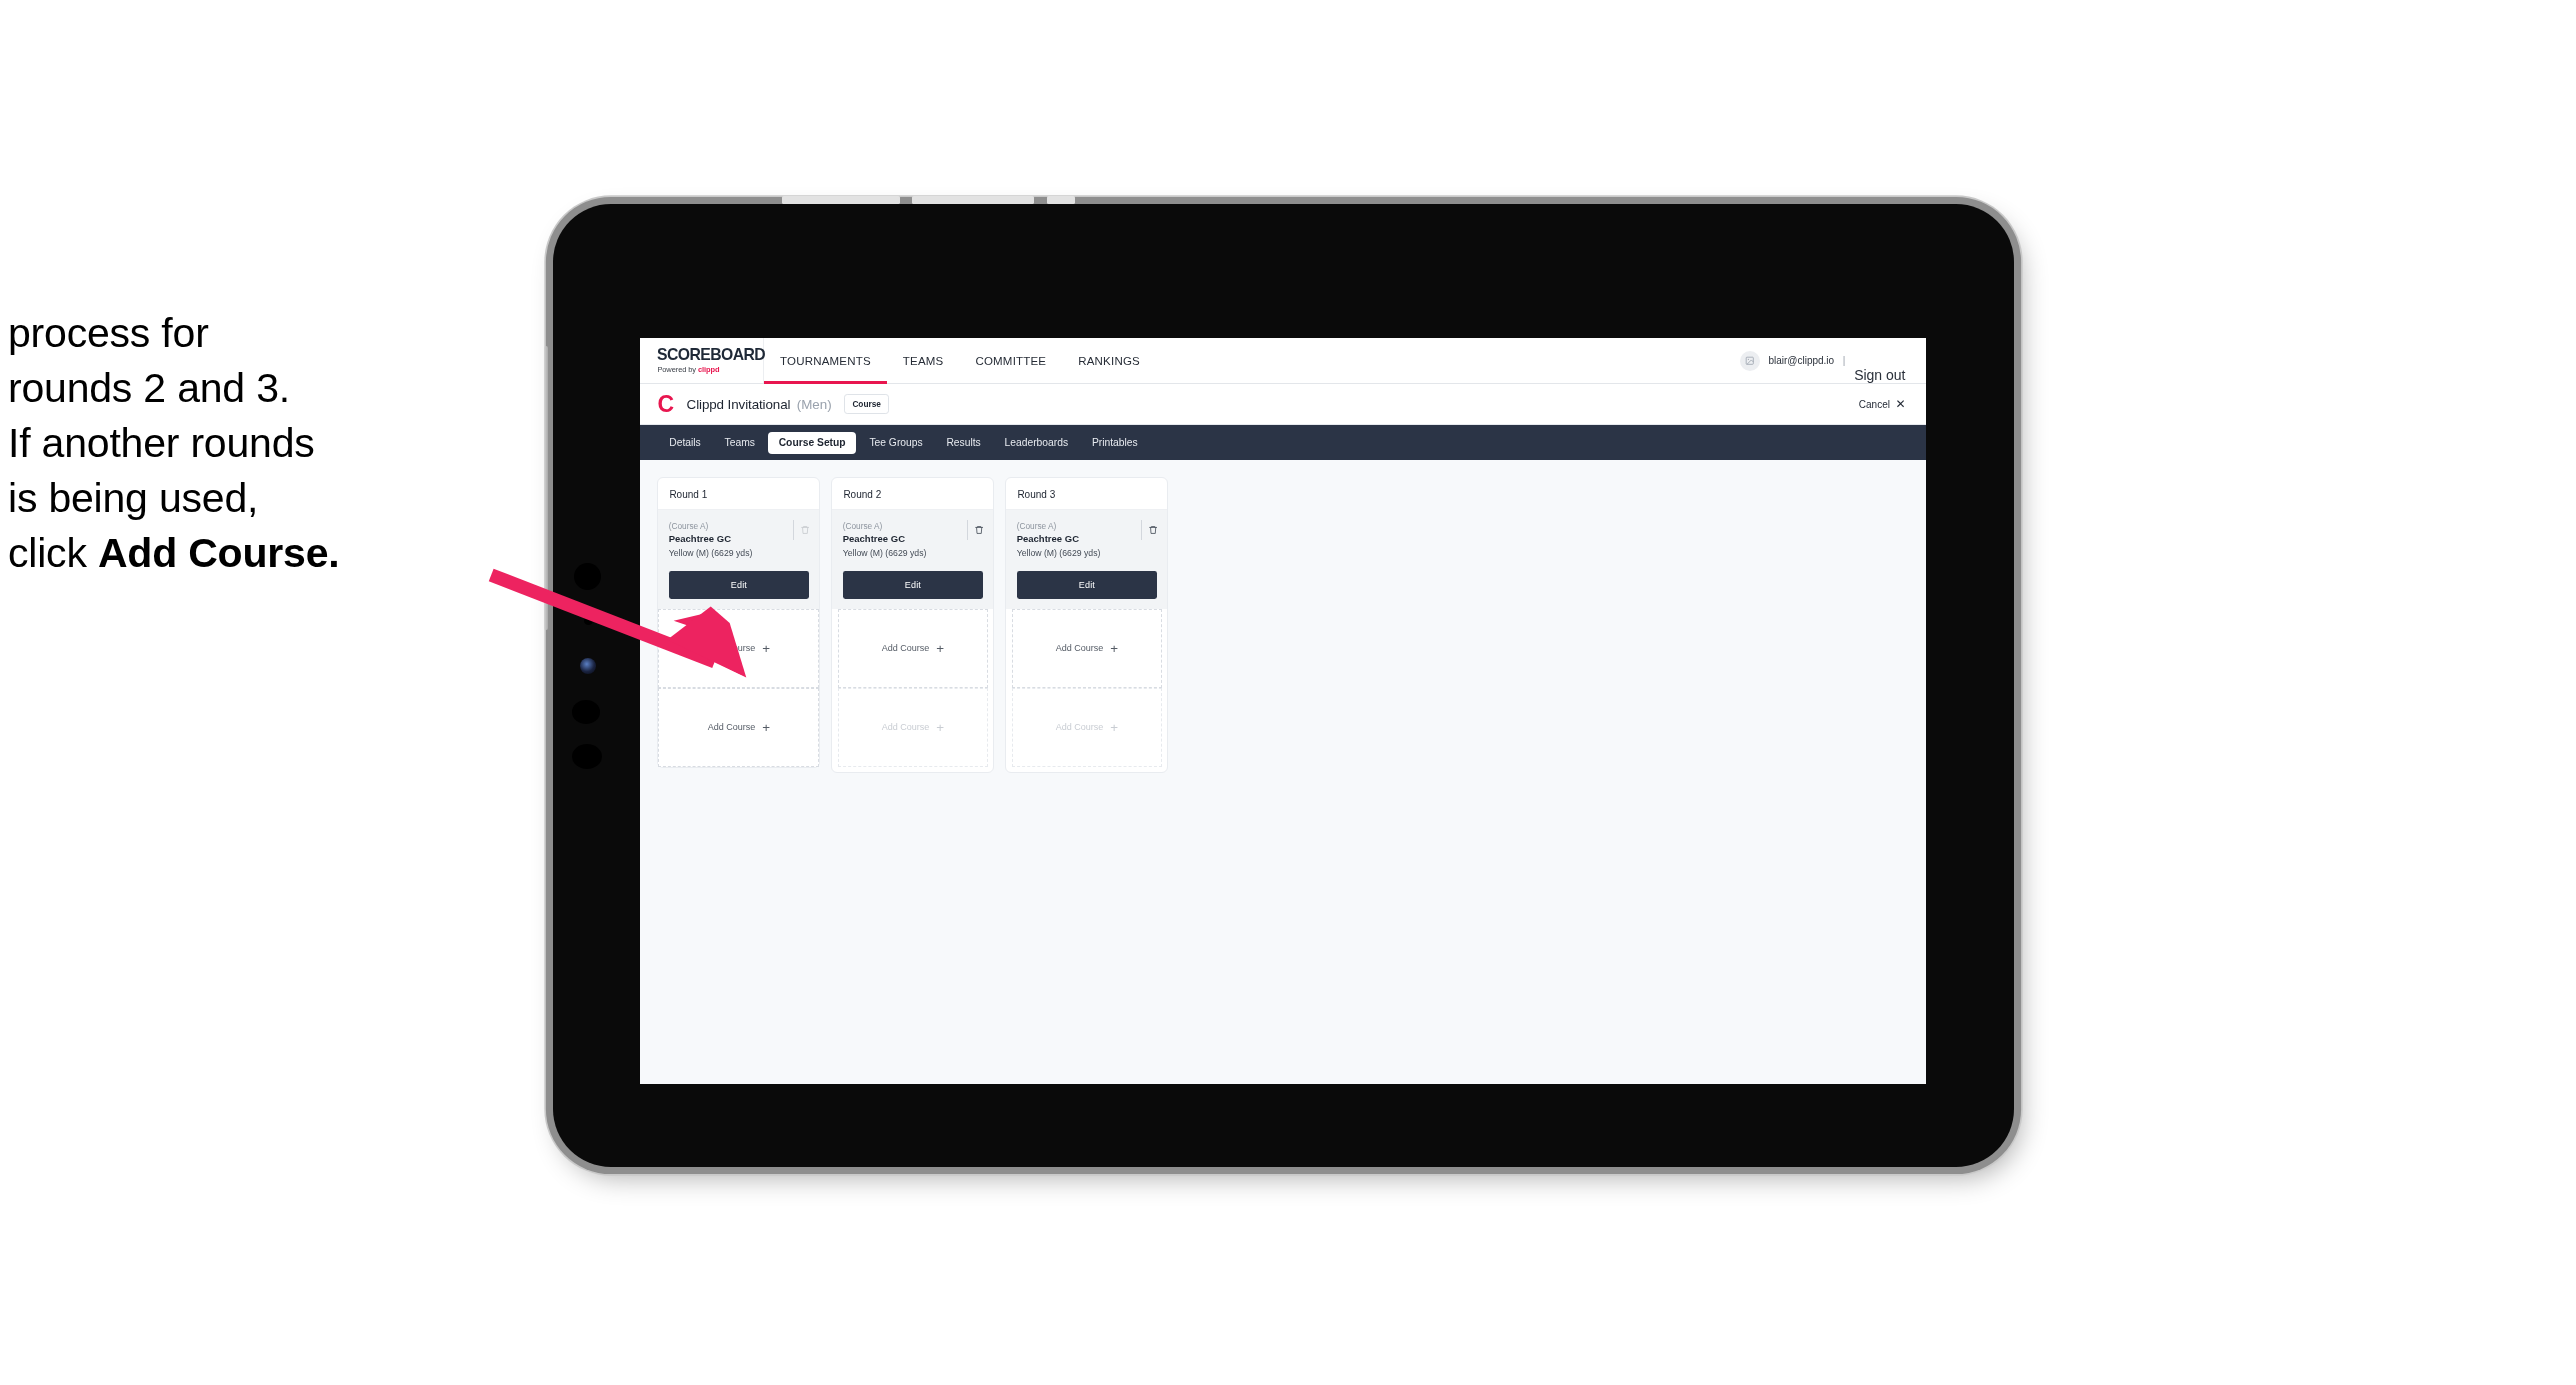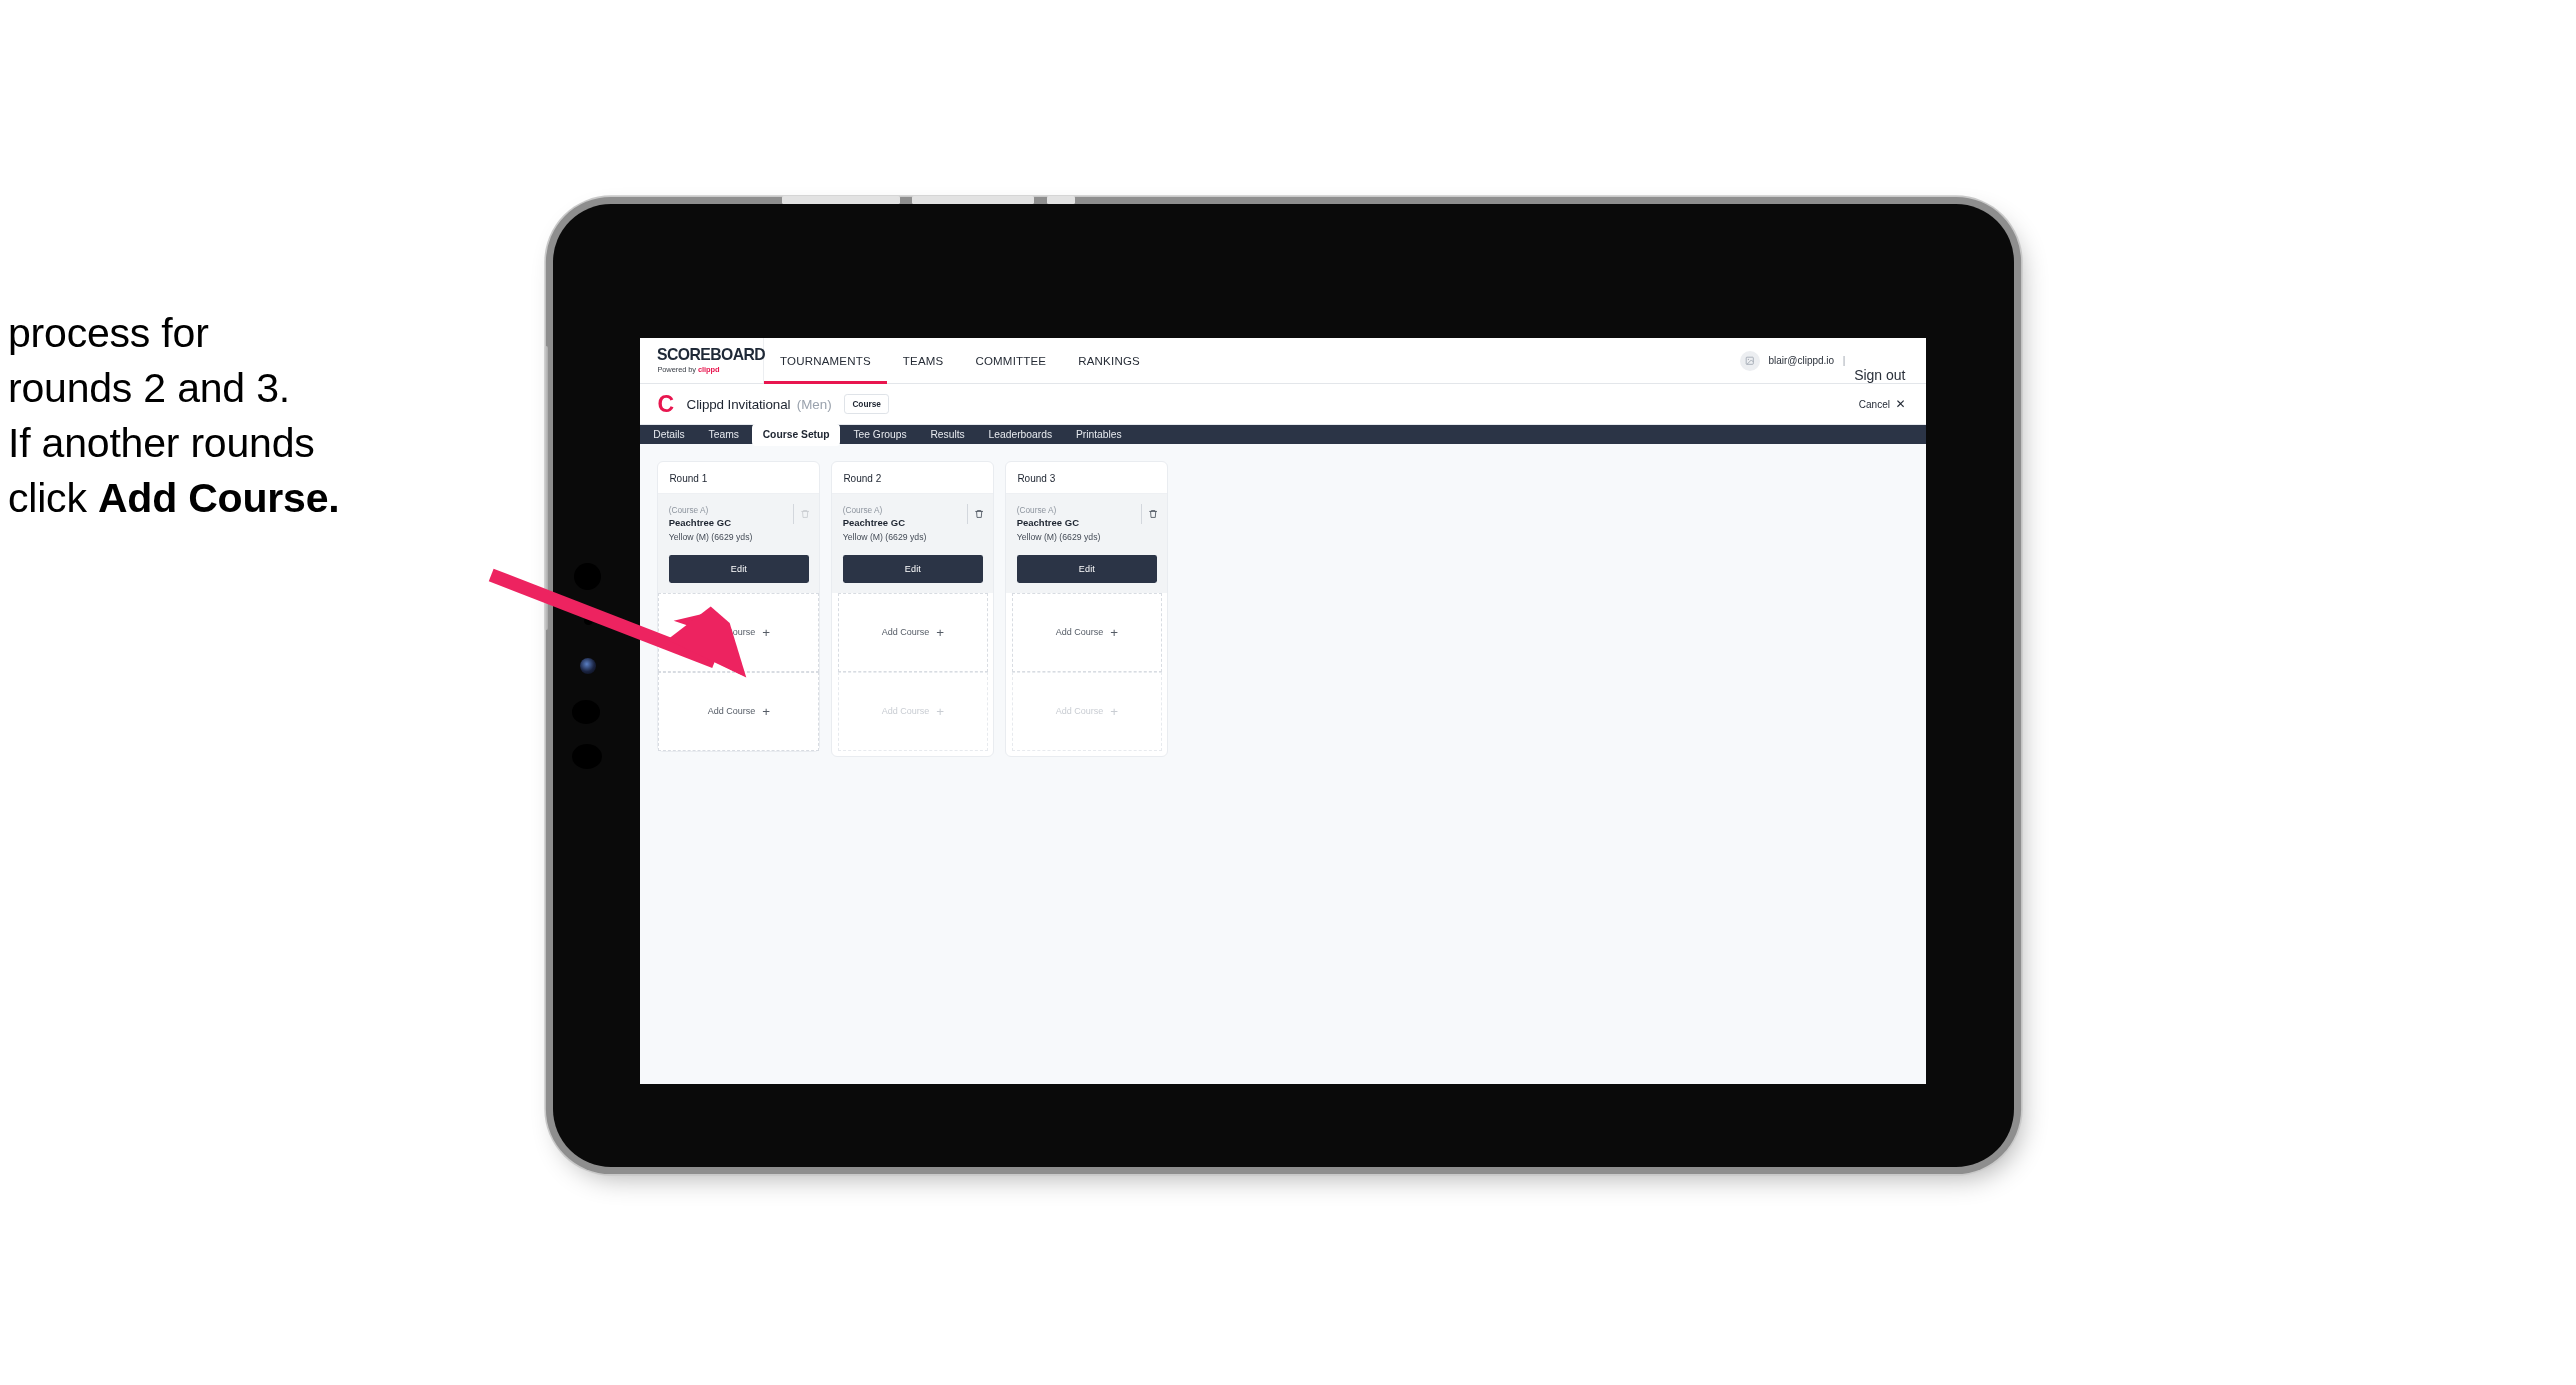--- a/index.html
+++ b/index.html
@@ -130,22 +130,22 @@
     background:#fff;
   }
   #cancel {
     margin-left:auto; font-size:10px; color:#1d2430;
     display:flex; align-items:center; gap:5.5px; cursor:pointer;
   }
   #cancel .x { font-size:12px; line-height:1; }
 
   
   #tabs {
-    height: 19px; background:#2b3446;
-    display:flex; align-items:center; padding-left: 3px; gap: 3.2px;
+    height: 35px; background:#2b3446;
+    display:flex; align-items:center; padding-left: 19px; gap: 3.2px;
   }
   .tab {
     font-size:10.3px; color:#e7eaef; padding: 5.5px 10.3px;
     border-radius:4px; cursor:pointer; white-space:nowrap;
   }
   .tab.active { background:#ffffff; color:#1d2430; font-weight:600; }
 
   
   #board {
     padding: 17.4px 0 0 17.4px;
@@ -212,20 +212,21 @@
 </style>
 </head>
 <body>
 
 <div id="stage">
 
   <div id="caption">
     <div>process for</div>
     <div>rounds 2 and 3.</div>
     <div>If another rounds</div>
+    <div>is being used,</div>
     <div><span>click </span><span class="b">Add Course.</span></div>
   </div>
 
   <div id="tablet">
     <div id="antenna-a"></div>
     <div id="antenna-b"></div>
     <div id="antenna-c"></div>
     <div id="side-rail"></div>
     <div class="edge-dot" id="dot-1"></div>
     <div class="edge-dot" id="dot-2"></div>

